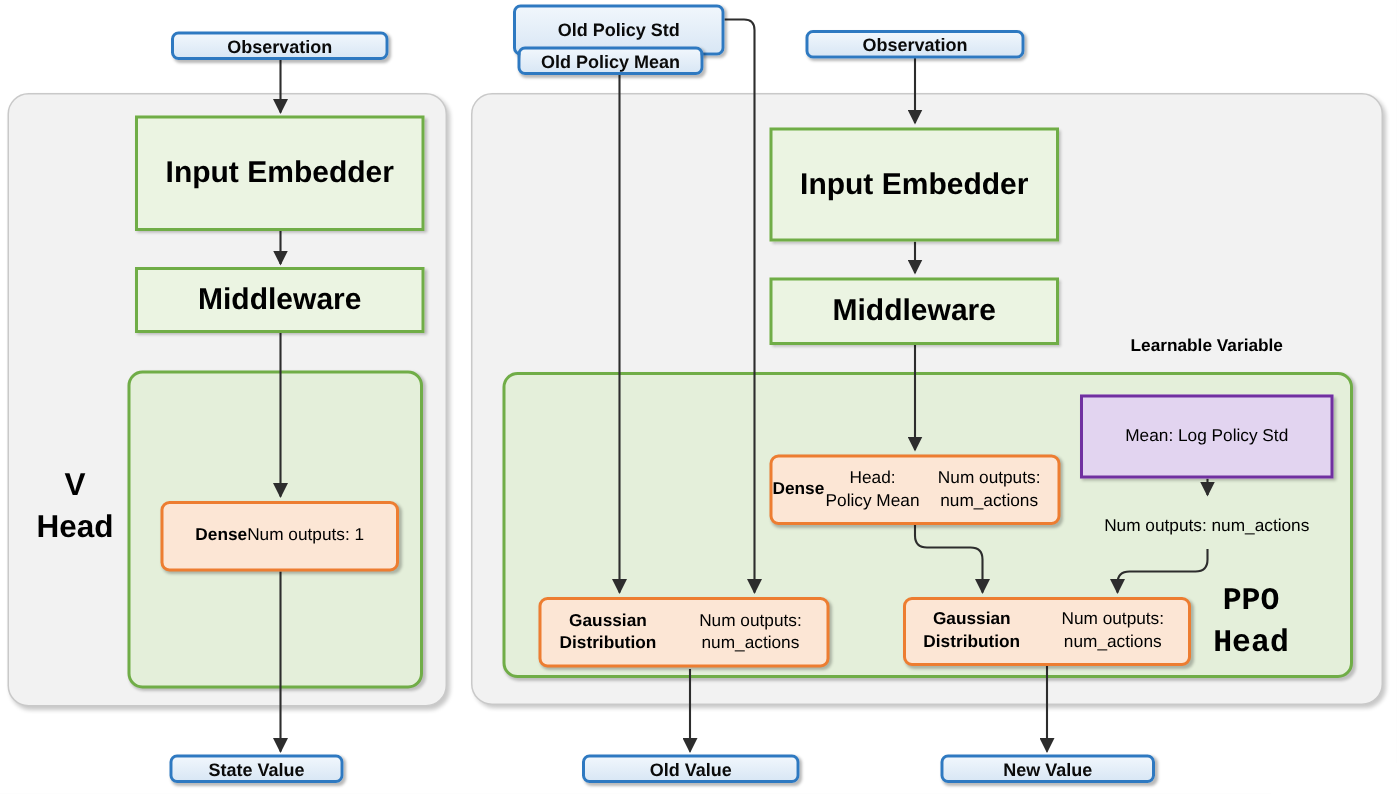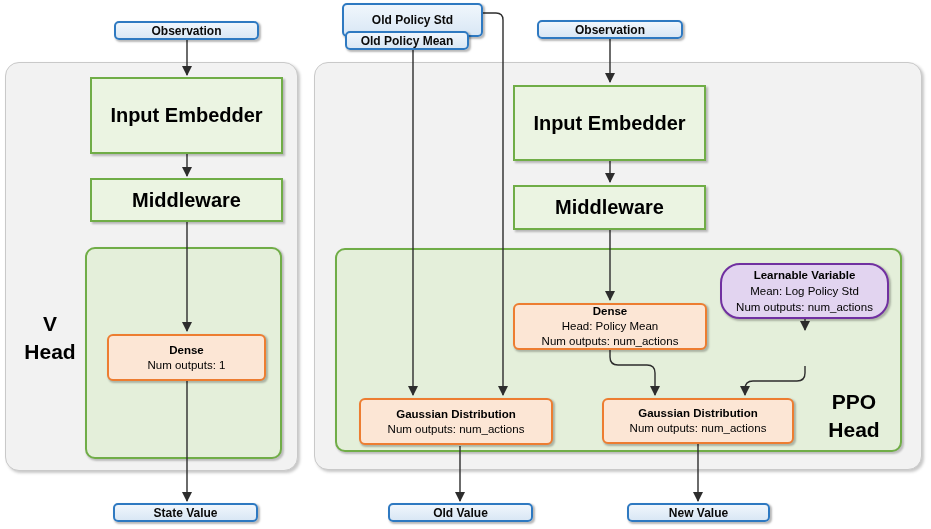--- a/index.html
+++ b/index.html
@@ -39,32 +39,32 @@
     box-shadow:1.5px 1.5px 2px rgba(0,0,0,.28);
     display:flex;align-items:center;justify-content:center;
     font-weight:bold;font-size:12px;color:#0a0a0a;
   }
   
   .obox{
     background:var(--orange-fill,#fce6d5);
     border:2.5px solid var(--orange-border,#ed7d31);
     border-radius:6px;
     box-shadow:1.5px 1.5px 2px rgba(0,0,0,.25);
-    display:flex;flex-direction:column;align-items:center;justify-content:center;
+    display:flex;align-items:center;justify-content:center;
     font-size:11.5px;line-height:15px;color:#000;text-align:center;
   }
   .obox .t, .pbox .t{font-weight:bold;}
   
   .pbox{
     background:var(--purple-fill,#e2d4f0);
     border:2.5px solid var(--purple-border,#7030a0);
-    border-radius:20px;
+    border-radius:0;
     box-shadow:1.5px 1.5px 2px rgba(0,0,0,.25);
     display:flex;flex-direction:column;align-items:center;justify-content:center;
-    font-size:11.5px;line-height:16px;color:#000;text-align:center;
+    font-size:11.5px;line-height:16px;color:#000;text-align:center;gap:44px;
   }
   .headlabel{
     font-weight:bold;font-size:21px;line-height:28px;color:#000;
     text-align:center;
   }
   .headlabel span{display:block;}
   svg.connectors{position:absolute;left:0;top:0;pointer-events:none;}
   svg.connectors path{stroke:var(--connector,#2d2d2d);stroke-width:1.4;fill:none;}
 </style>
 </head>
@@ -97,21 +97,21 @@
     <path d="M805,366 V373 Q805,381 797,381 H753 Q745,381 745,389 V395" marker-end="url(#arrow)"></path>
     <path d="M805,319 V330" marker-end="url(#arrow)"></path>
     <path d="M460,446 V501" marker-end="url(#arrow)"></path>
     <path d="M698,444 V501" marker-end="url(#arrow)"></path>
   </svg>
 
   <div class="abs iobox" style="left:114px;top:21px;width:145px;height:19px;">Observation</div>
   <div class="abs iobox" style="left:342px;top:3px;width:141px;height:34px;">Old Policy Std</div>
   <div class="abs iobox" style="left:345px;top:31px;width:124px;height:19px;">Old Policy Mean</div>
   <div class="abs iobox" style="left:537px;top:20px;width:146px;height:19px;">Observation</div>
-  <div class="abs iobox" style="left:113px;top:503px;width:145px;height:19px;">State Value</div>
+  <div class="abs iobox" style="left:113px;top:503px;width:116px;height:19px;">State Value</div>
   <div class="abs iobox" style="left:388px;top:503px;width:145px;height:19px;">Old Value</div>
   <div class="abs iobox" style="left:627px;top:503px;width:143px;height:19px;">New Value</div>
 
   <div class="abs gbox" style="left:90px;top:77px;width:193px;height:77px;">Input Embedder</div>
   <div class="abs gbox" style="left:90px;top:178px;width:193px;height:44px;">Middleware</div>
 
   <div class="abs gbox" style="left:513px;top:85px;width:193px;height:76px;">Input Embedder</div>
   <div class="abs gbox" style="left:513px;top:185px;width:193px;height:45px;">Middleware</div>
 
   <div class="abs obox" style="left:107px;top:334px;width:159px;height:47px;">
@@ -138,18 +138,18 @@
   </div>
   <div class="abs obox" style="left:602px;top:398px;width:192px;height:46px;">
     <span class="t">Gaussian Distribution</span>
     <span>Num outputs: num_actions</span>
   </div>
 
   <div class="abs headlabel" style="left:12px;top:310px;width:76px;">
     <span>V</span>
     <span>Head</span>
   </div>
-  <div class="abs headlabel" style="left:814px;top:388px;width:80px;">
+  <div class="abs headlabel" style="left:794px;top:388px;width:80px;font-family:Liberation Mono, monospace;">
     <span>PPO</span>
     <span>Head</span>
   </div>
 
 </div>
 
 </body></html>

